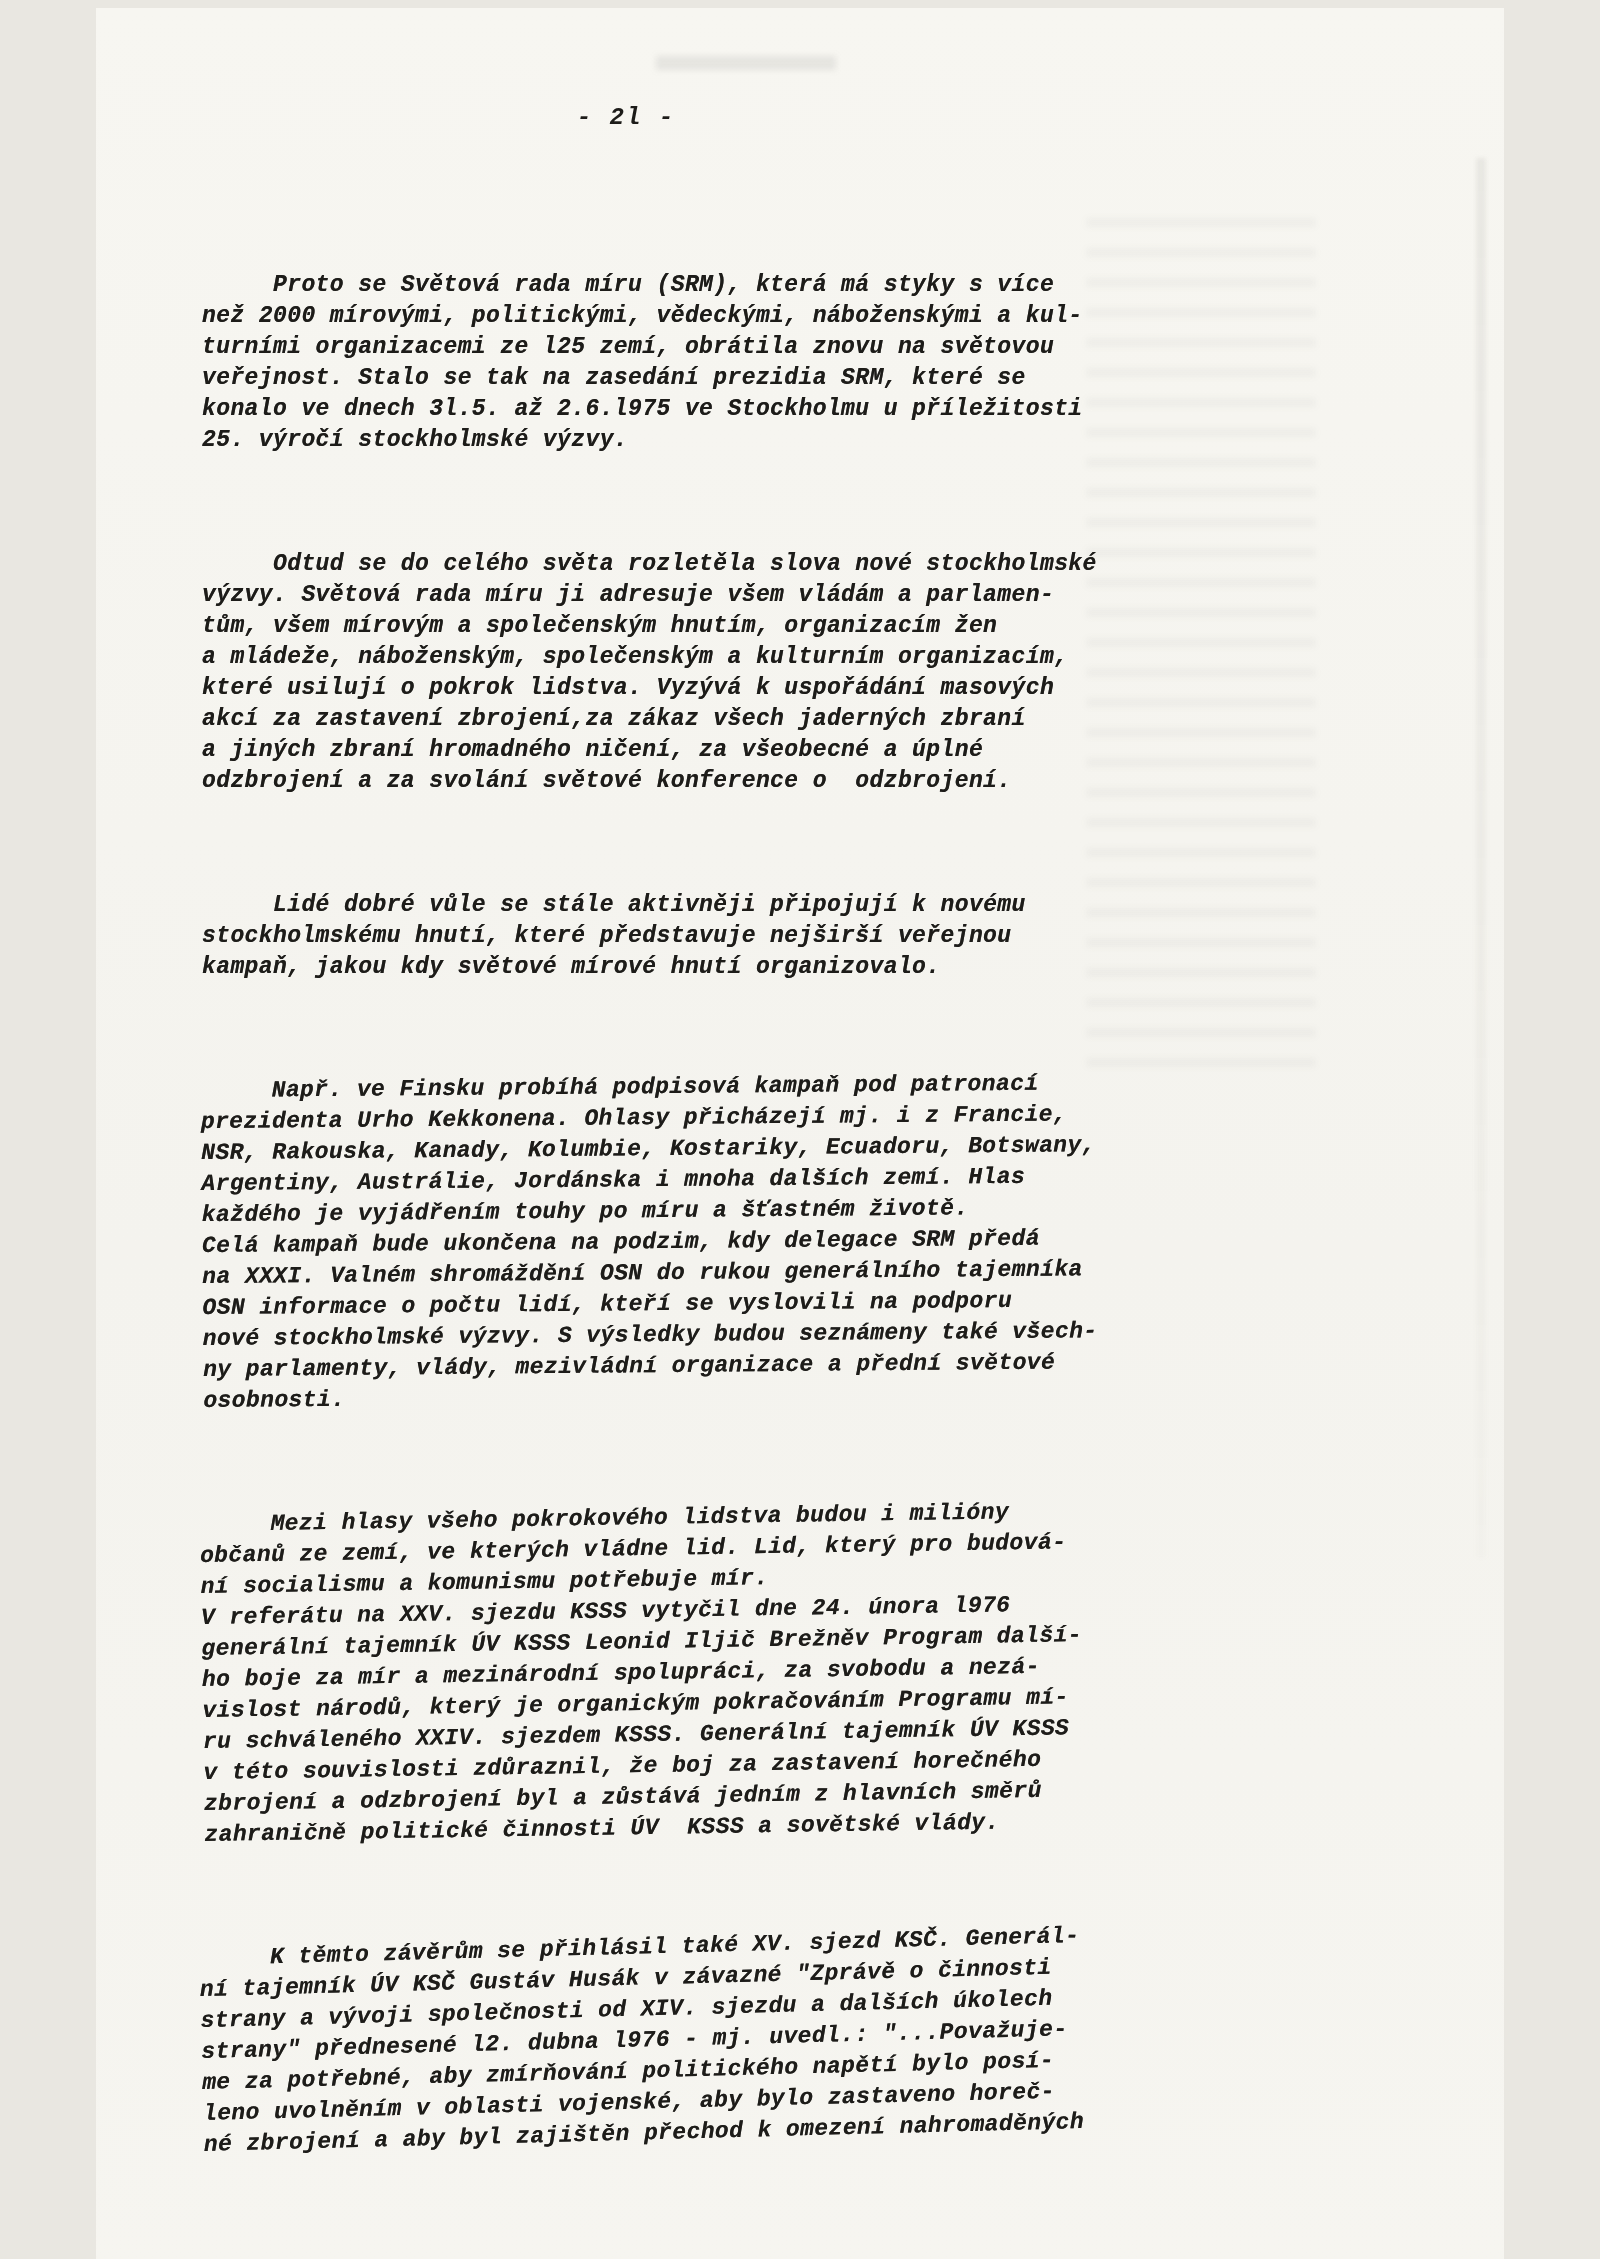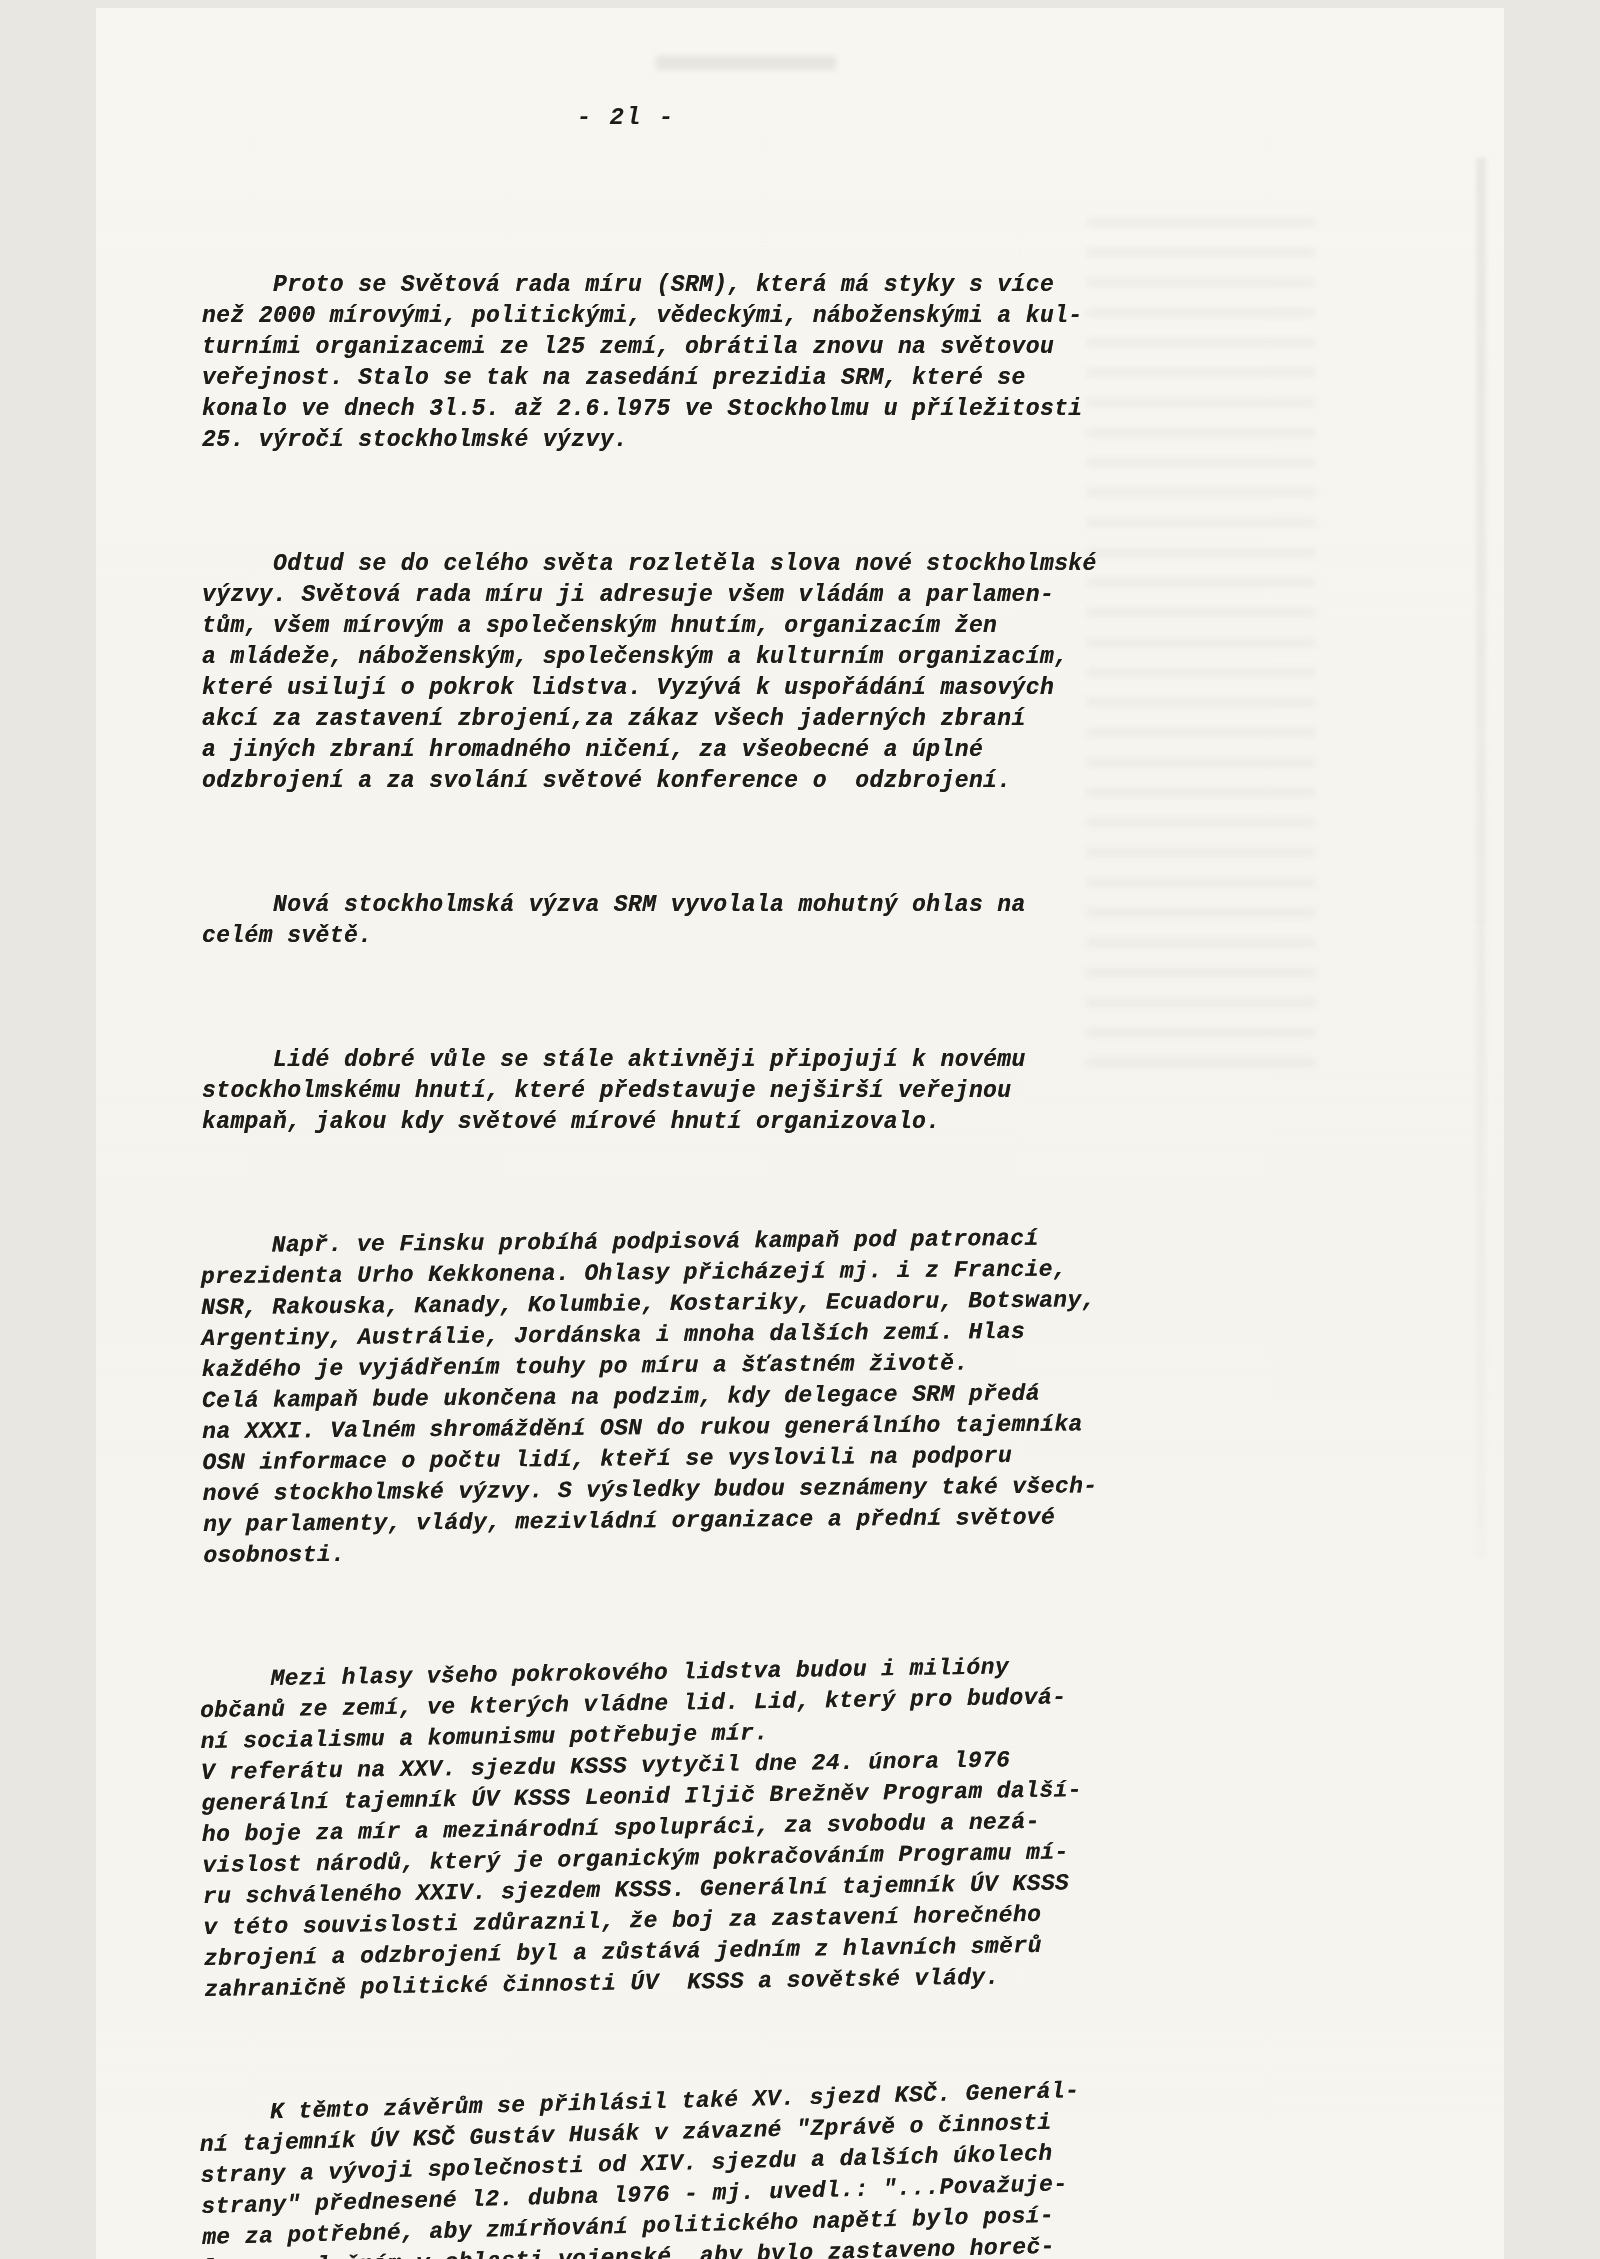--- a/index.html
+++ b/index.html
@@ -102,22 +102,20 @@
 konalo ve dnech 3l.5. až 2.6.l975 ve Stockholmu u příležitosti
 25. výročí stockholmské výzvy.</p>
     <p class="para">     Odtud se do celého světa rozletěla slova nové stockholmské
 výzvy. Světová rada míru ji adresuje všem vládám a parlamen-
 tům, všem mírovým a společenským hnutím, organizacím žen
 a mládeže, náboženským, společenským a kulturním organizacím,
 které usilují o pokrok lidstva. Vyzývá k uspořádání masových
 akcí za zastavení zbrojení,za zákaz všech jaderných zbraní
 a jiných zbraní hromadného ničení, za všeobecné a úplné
 odzbrojení a za svolání světové konference o  odzbrojení.</p>
-    <p class="para">     Nová stockholmská výzva SRM vyvolala mohutný ohlas na
-celém světě.</p>
     <p class="para">     Lidé dobré vůle se stále aktivněji připojují k novému
 stockholmskému hnutí, které představuje nejširší veřejnou
 kampaň, jakou kdy světové mírové hnutí organizovalo.</p>
     <p class="para skew-1">     Např. ve Finsku probíhá podpisová kampaň pod patronací
 prezidenta Urho Kekkonena. Ohlasy přicházejí mj. i z Francie,
 NSR, Rakouska, Kanady, Kolumbie, Kostariky, Ecuadoru, Botswany,
 Argentiny, Austrálie, Jordánska i mnoha dalších zemí. Hlas
 každého je vyjádřením touhy po míru a šťastném životě.
 Celá kampaň bude ukončena na podzim, kdy delegace SRM předá
 na XXXI. Valném shromáždění OSN do rukou generálního tajemníka

